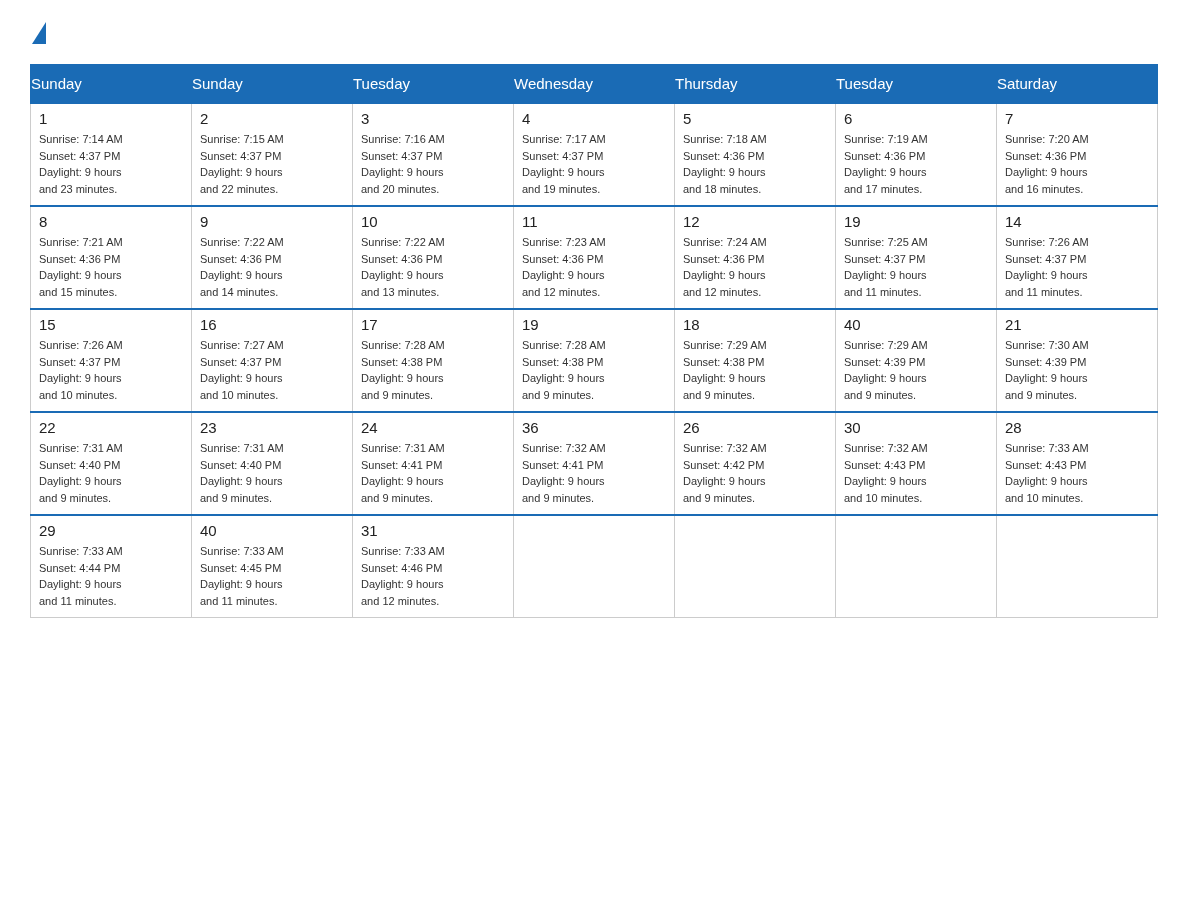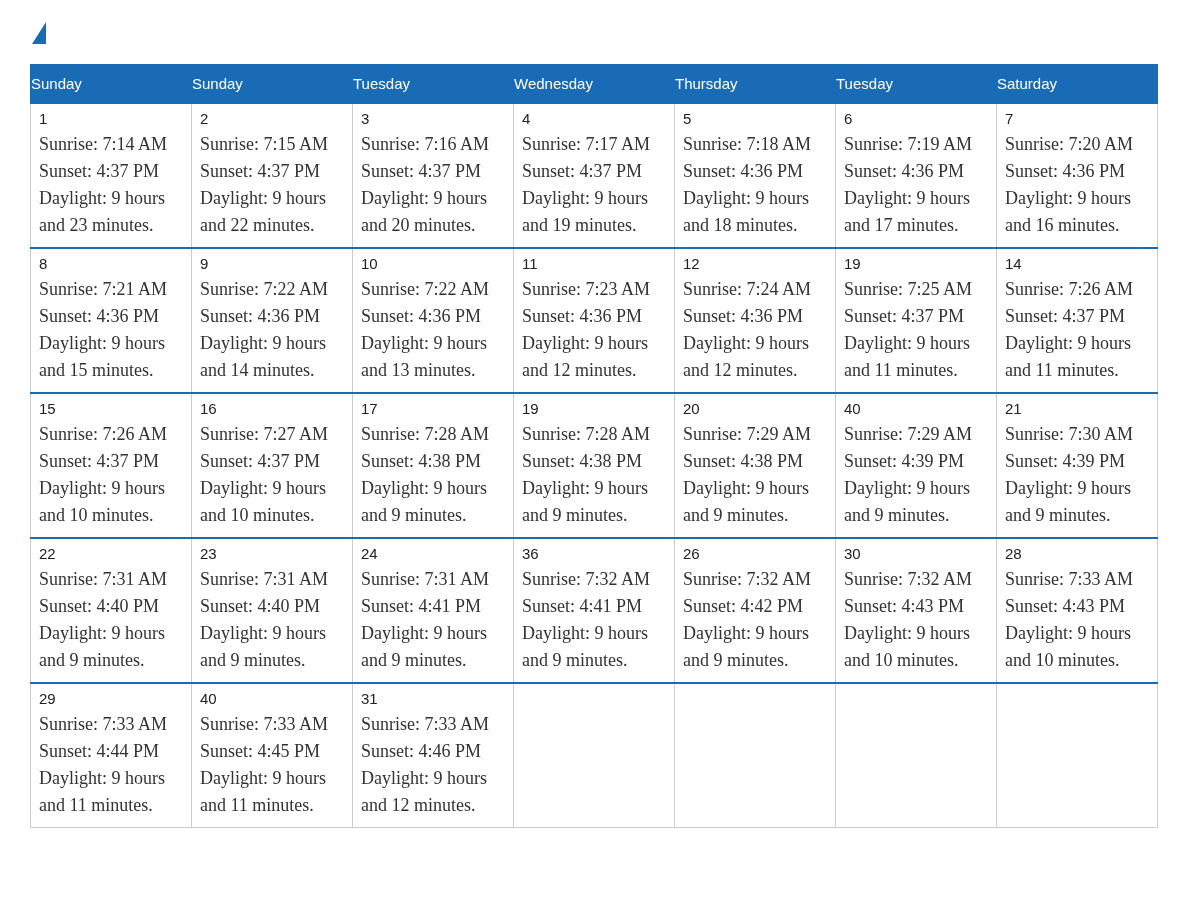--- a/index.html
+++ b/index.html
@@ -85,24 +85,23 @@
     tbody tr td.empty {
       border-top: 2px solid #1a6bb5;
     }
     .day-num {
       font-size: 15px;
       color: #222;
       margin-bottom: 4px;
       display: block;
     }
     .day-detail {
-      font-size: 18px;
+      font-size: 11px;
       color: #333;
       line-height: 1.5;
-      font-family: Liberation Serif, serif;
     }
   </style>
 </head>
 <body>
 
 <div class="header">
   <div class="logo">
     <div class="logo-top">
       <span class="logo-general"></span>
       <div class="logo-triangle"></div>
@@ -291,21 +290,21 @@
         <td>
         <span class="day-num">19</span>
         <div class="day-detail">
           Sunrise: 7:28 AM<br>
           Sunset: 4:38 PM<br>
           Daylight: 9 hours<br>
           and 9 minutes.
         </div>
         </td>
         <td>
-        <span class="day-num">20</span>
+        <span class="day-num">18</span>
         <div class="day-detail">
           Sunrise: 7:29 AM<br>
           Sunset: 4:38 PM<br>
           Daylight: 9 hours<br>
           and 9 minutes.
         </div>
         </td>
         <td>
         <span class="day-num">40</span>
         <div class="day-detail">

